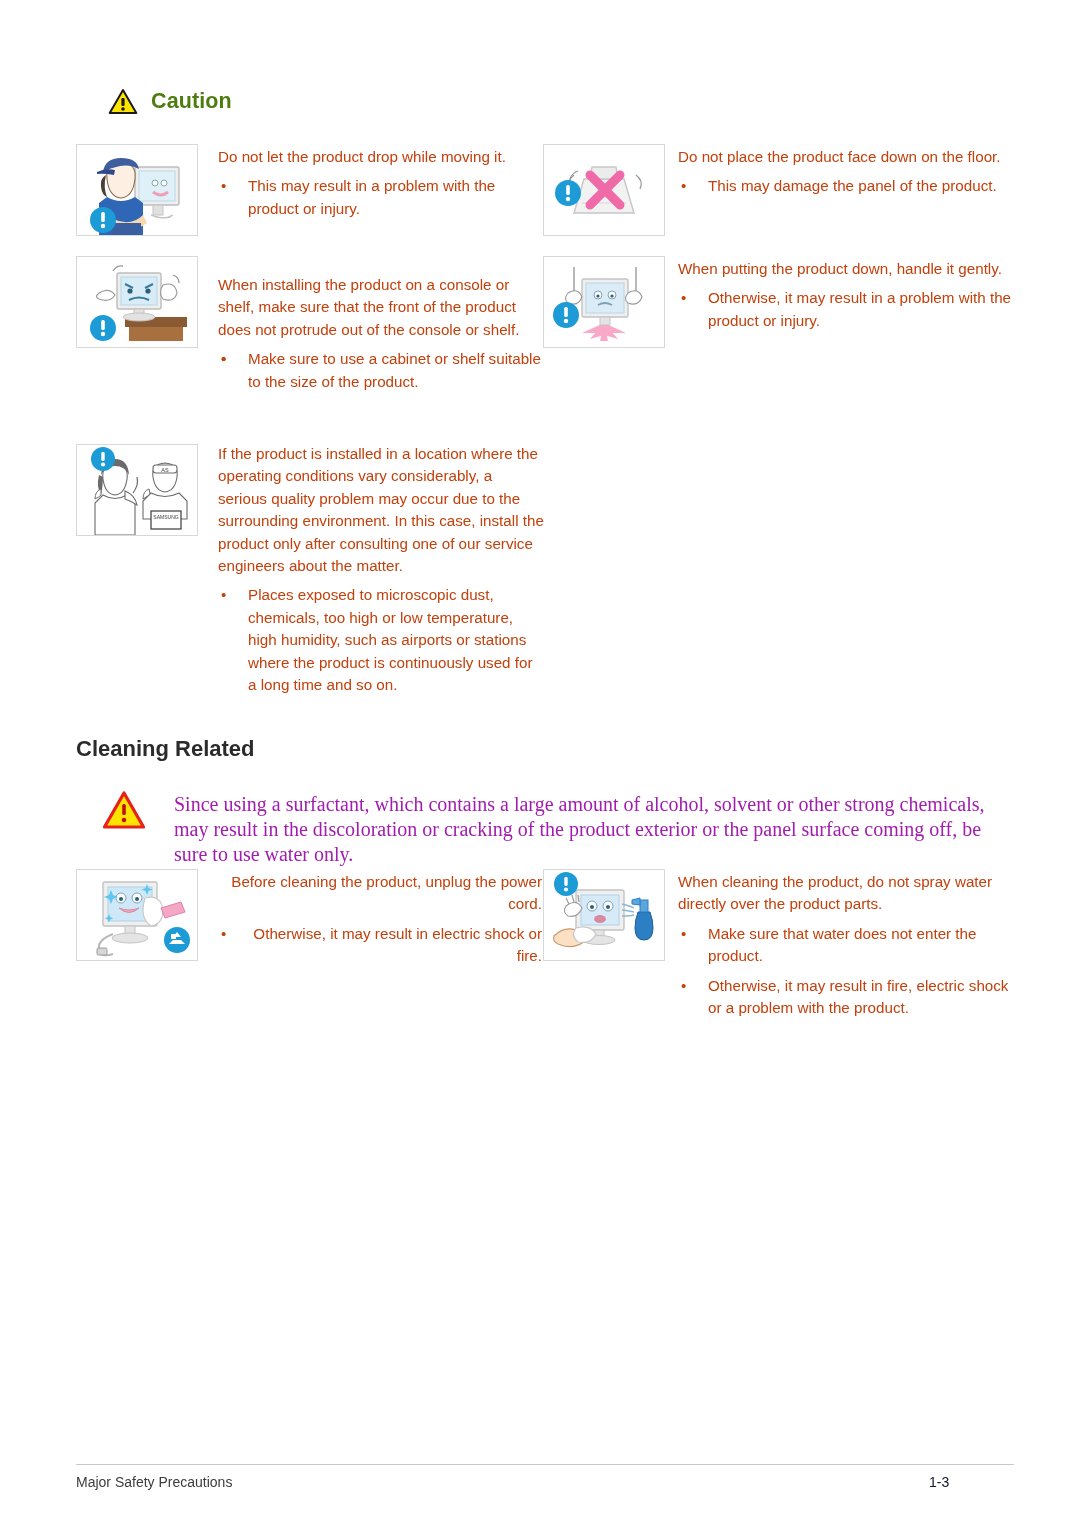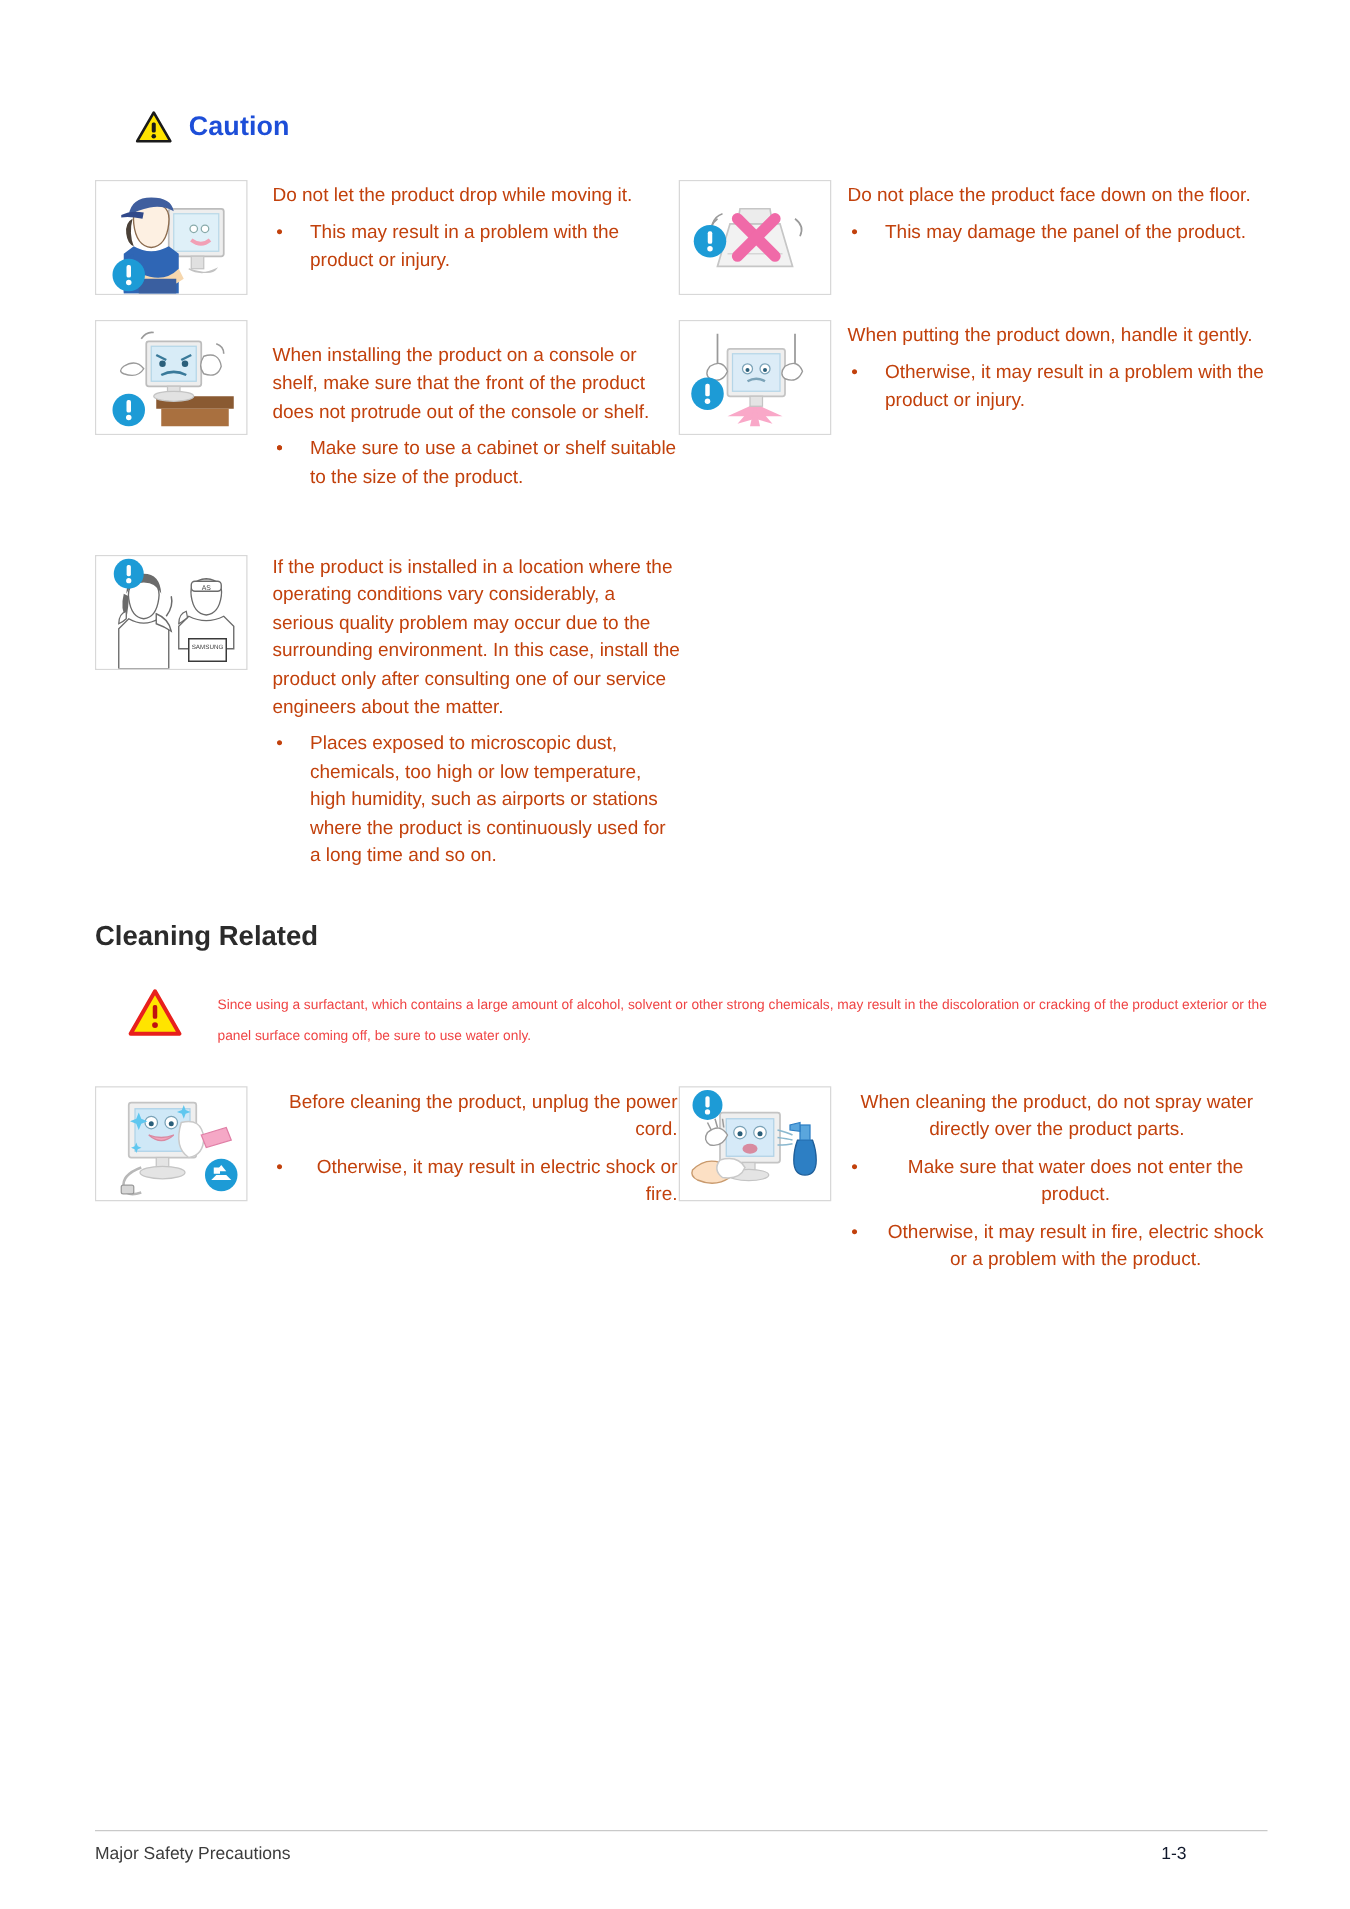--- a/index.html
+++ b/index.html
@@ -29,21 +29,21 @@
     left: 108px;
     top: 88px;
     display: flex;
     align-items: center;
     gap: 13px;
   }
   .tri-yellow { display:block; }
   .caution-title {
     font-size: 21.5px;
     font-weight: bold;
-    color: #1d4ed8;
+    color: #4d7c0f;
     letter-spacing: .1px;
   }
 
   
   .col-left  { position: absolute; left: 76px;  width: 466px; }
   .col-right { position: absolute; left: 543px; width: 470px; }
 
   .item {
     position: relative;
     display: block;
@@ -94,24 +94,25 @@
   .note-row {
     position: absolute;
     left: 102px;
     top: 790px;
     width: 912px;
     display: flex;
     align-items: flex-start;
     gap: 28px;
   }
   .note-text {
-    font-size: 11px;
+    font-size: 20px;
     line-height: 25px;
-    color: #ef4444;
+    color: #a21caf;
     padding-top: 2px;
+    font-family: Liberation Serif, serif;
   }
 
   
   .footer-rule {
     position: absolute;
     left: 76px;
     top: 1464px;
     width: 938px;
     height: 1px;
     background: #c9c9c9;
@@ -412,21 +413,21 @@
         <path d="M32 58 q14 -4 20 6 q-4 10 -18 8 q-8 -6 -2 -14z" fill="#fff" stroke="#c9c9c9" stroke-width="1.2"></path>
 
         <path d="M22 36 q10 -8 16 2 q-4 10 -14 8 q-6 -4 -2 -10z" fill="#fff" stroke="#9a9a9a" stroke-width="1.1"></path>
         <path d="M22 28 l3 6 M28 25 l2 7 M34 25 l1 7" stroke="#9a9a9a" stroke-width="1.2"></path>
 
         <circle cx="22" cy="14" r="12" fill="#1d9bd6"></circle>
         <rect x="20.3" y="7" width="3.4" height="9" rx="1.4" fill="#fff"></rect>
         <circle cx="22" cy="19.5" r="2.1" fill="#fff"></circle>
       </svg>
     </div>
-    <div class="body-text" style="left:135px; top:2px; width:335px;text-align:center;">
+    <div class="body-text" style="left:135px; top:2px; width:335px;">
       <p class="lead">When cleaning the product, do not spray water directly over the product parts.</p>
       <ul class="bullets">
         <li><span class="dot">•</span><span>Make sure that water does not enter the product.</span></li>
         <li><span class="dot">•</span><span>Otherwise, it may result in fire, electric shock or a problem with the product.</span></li>
       </ul>
     </div>
   </div>
 
   <div class="footer-rule"></div>
   <div class="footer-left">Major Safety Precautions</div>

